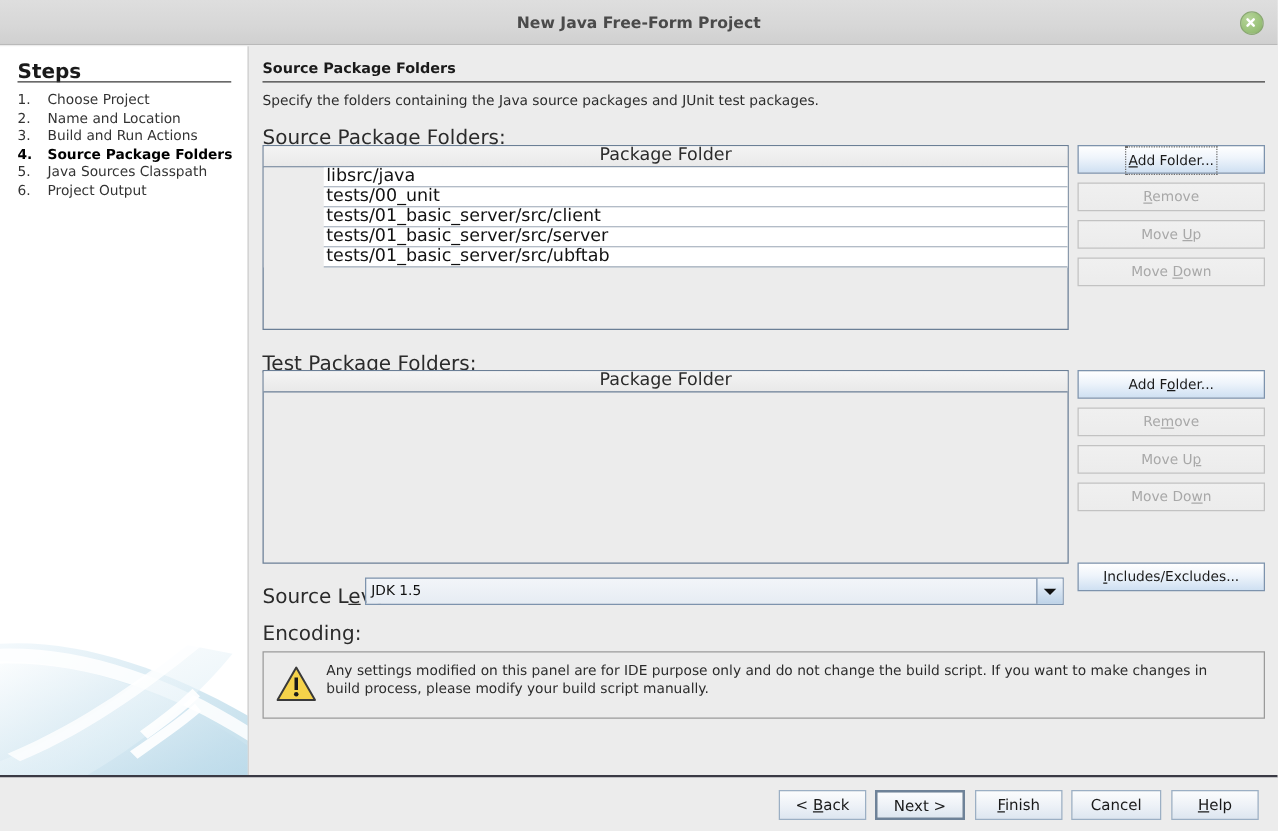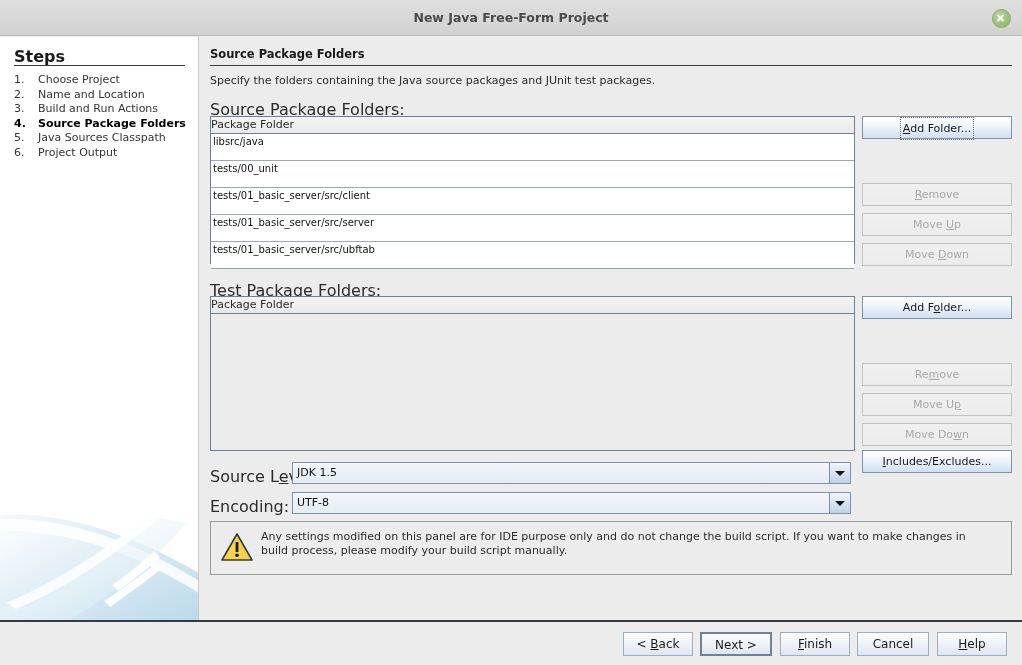--- a/index.html
+++ b/index.html
@@ -83,55 +83,56 @@
   .field-label { position: absolute; font-size: 16px; color: #2b2b2b; white-space: nowrap; }
 
   
   .tbl {
     position: absolute;
     background: #ececec;
     border: 1px solid #6b7f96;
     box-sizing: border-box;
   }
   .tbl-head {
-    height: 16px; line-height: 15px; 
+    height: 16px; line-height: 15px; text-align: center;
     background: linear-gradient(to bottom, #f4f4f4 0%, #e9e9e9 100%);
     border-bottom: 1px solid #6b7f96;
-    font-size: 11px; color: #2b2b2b;
+    font-size: 14px; color: #2b2b2b;
   }
   .tbl-body { background: #ececec; }
   .tbl-row {
-    height: 27px; line-height: 15px;
+    height: 16px; line-height: 15px;
     background: #ffffff;
     border-bottom: 1px solid #9aa7b5;
     padding-left: 2px;
-    font-size: 10px; color: #111;
+    font-size: 14px; color: #111;
     white-space: nowrap; overflow: hidden;
     box-sizing: border-box;
+    margin-left: 48px;
   }
 
   
   .btn {
     position: absolute;
     box-sizing: border-box;
     height: 23px; line-height: 21px;
     text-align: center; font-size: 11px;
     background: linear-gradient(to bottom, #f5f5f5 0%, #ececec 50%, #e4e4e4 100%);
     border: 1px solid #b0b0b0;
     color: #2b2b2b;
     cursor: pointer;
     white-space: nowrap;
   }
   .btn.primary {
     background: linear-gradient(to bottom, #ffffff 0%, #eef4fb 45%, #cfe0f2 100%);
     border: 1px solid #7d93ad;
     color: #1a1a1a;
   }
   .btn.disabled { color: #a8a8a8; border-color: #c2c2c2;
-    background: linear-gradient(to bottom, #f0f0f0 0%, #ececec 100%); cursor: default; margin-top: 37px; }
+    background: linear-gradient(to bottom, #f0f0f0 0%, #ececec 100%); cursor: default; }
   .btn .focusring { display: inline-block; padding: 0 2px; border: 1px dotted #6e6e6e; }
 
   
   .combo {
     position: absolute; height: 22px; box-sizing: border-box;
     border: 1px solid #7d93ad;
     background: linear-gradient(to bottom, #f2f5f9 0%, #e6ecf3 100%);
   }
   .combo .val {
     position: absolute; left: 4px; top: 0; height: 20px; line-height: 20px;
@@ -268,24 +269,20 @@
 
   <div class="field-label" style="left:10px; top:430px;">
     <span>Source L</span><span class="u">e</span><span>vel:</span>
   </div>
   <div class="combo" style="left:92px; top:425px; width:559px;">
     <div class="val">JDK 1.5</div>
     <div class="arrowbtn"></div>
   </div>
 
   <div class="field-label" style="left:10px; top:460px;">Encoding:</div>
-  <div class="combo" style="left:92px; top:455px; width:559px;">
-    <div class="val">UTF-8</div>
-    <div class="arrowbtn"></div>
-  </div>
 
   <div class="btn primary" id="includes-btn" style="left:662px; top:413px; width:150px;text-align:center;">
     <span></span><span class="u">I</span><span>ncludes/Excludes...</span>
   </div>
 
   <div id="warnbox">
     <svg id="warn-icon" viewBox="0 0 32 30">
       <polygon points="16,2 31,28 1,28" fill="#f5d24a" stroke="#3a3a3a" stroke-width="1.6" stroke-linejoin="round"></polygon>
       <rect x="14.6" y="10" width="2.8" height="10" fill="#1a1a1a"></rect>
       <circle cx="16" cy="23.3" r="1.8" fill="#1a1a1a"></circle>

